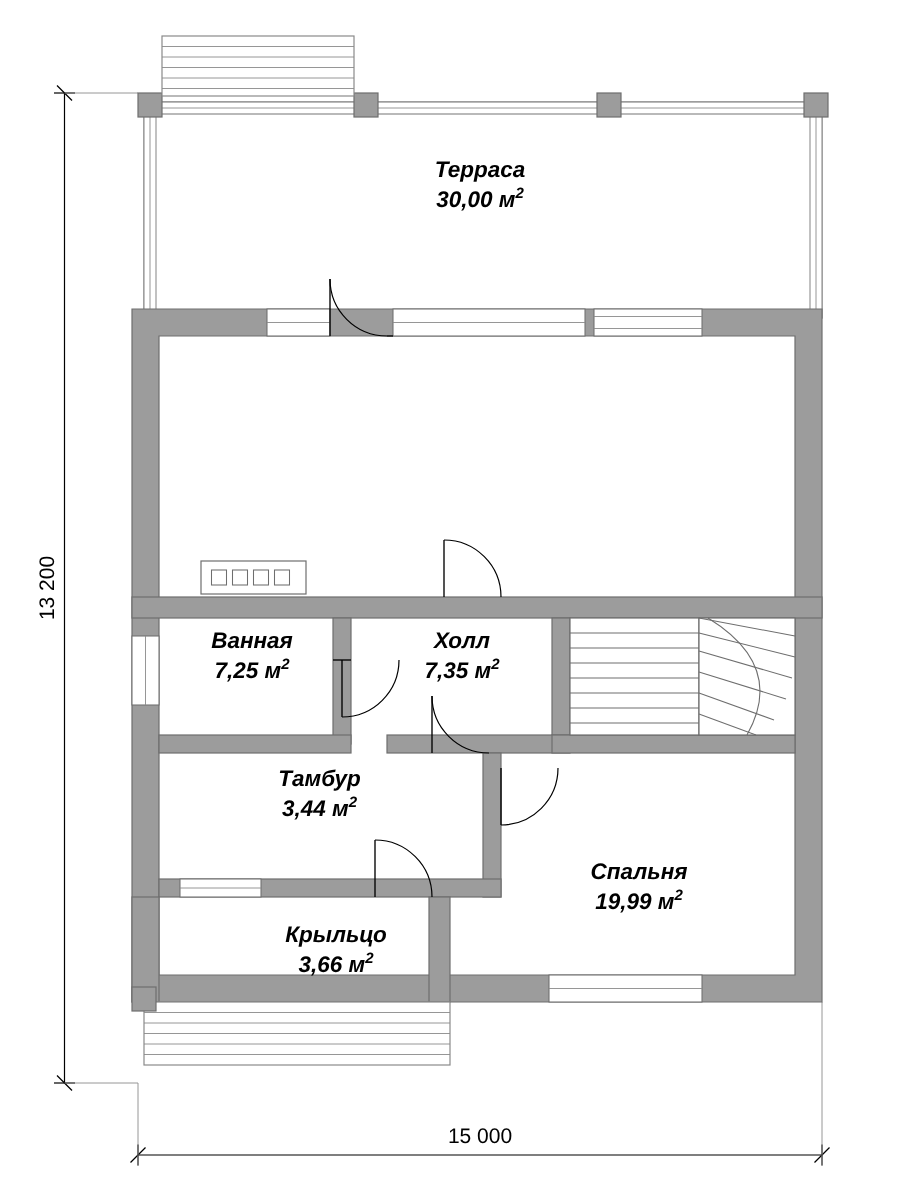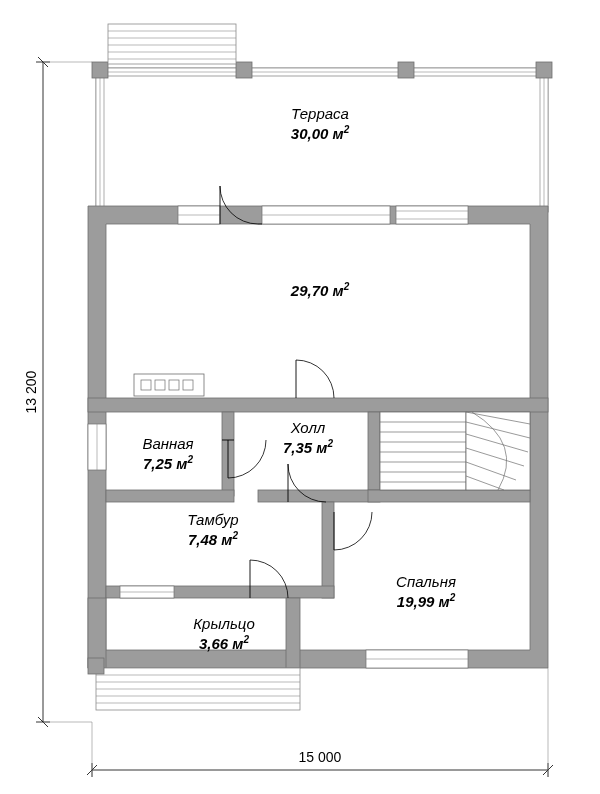--- a/index.html
+++ b/index.html
@@ -26,21 +26,21 @@
     text-align: center;
     color: #000000;
     font-family: "Liberation Sans", sans-serif;
     line-height: 1.25;
     white-space: nowrap;
     transform: translate(-50%, -50%);
     pointer-events: none;
   }
   .room-label .rname {
     font-size: 15px;
-    font-weight: normal;
+    font-weight: bold;
     font-style: italic;
     display: block;
   }
   .room-label .rarea {
     font-size: 15px;
     font-weight: bold;
     font-style: italic;
     display: block;
     text-align: center;
   }
@@ -235,36 +235,35 @@
     <rect x="88" y="658" width="16" height="16" fill="#9c9c9c" stroke="#6e6e6e" stroke-width="0.8"></rect>
   </g>
 </svg>
 
 <div class="room-label" style="left:320px; top:124px;">
   <span class="rname">Терраса</span>
   <span class="rarea"><span>30,00</span> <span>м</span><sup>2</sup></span>
 </div>
 
 <div class="room-label" style="left:320px; top:291px;">
-  <span class="rarea"><span>29,70</span> <span>м</span><sup>2</sup></span>
-</div>
-
-<div class="room-label" style="left:168px; top:454px;">
+</div>
+
+<div class="room-label" style="left:168px; top:438px;">
   <span class="rname">Ванная</span>
   <span class="rarea"><span>7,25</span> <span>м</span><sup>2</sup></span>
 </div>
 
 <div class="room-label" style="left:308px; top:438px;">
   <span class="rname">Холл</span>
   <span class="rarea"><span>7,35</span> <span>м</span><sup>2</sup></span>
 </div>
 
 <div class="room-label" style="left:213px; top:530px;">
   <span class="rname">Тамбур</span>
-  <span class="rarea"><span>7,48</span> <span>м</span><sup>2</sup></span>
+  <span class="rarea"><span>3,44</span> <span>м</span><sup>2</sup></span>
 </div>
 
 <div class="room-label" style="left:426px; top:572px;margin-top:20px;">
   <span class="rname">Спальня</span>
   <span class="rarea"><span>19,99</span> <span>м</span><sup>2</sup></span>
 </div>
 
 <div class="room-label" style="left:224px; top:634px;">
   <span class="rname">Крыльцо</span>
   <span class="rarea"><span>3,66</span> <span>м</span><sup>2</sup></span>

